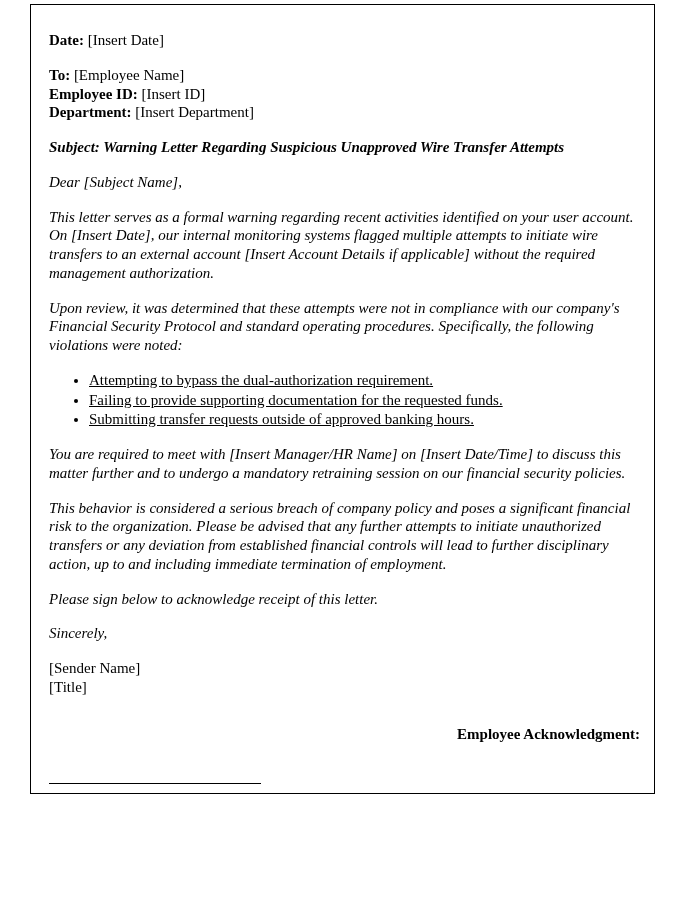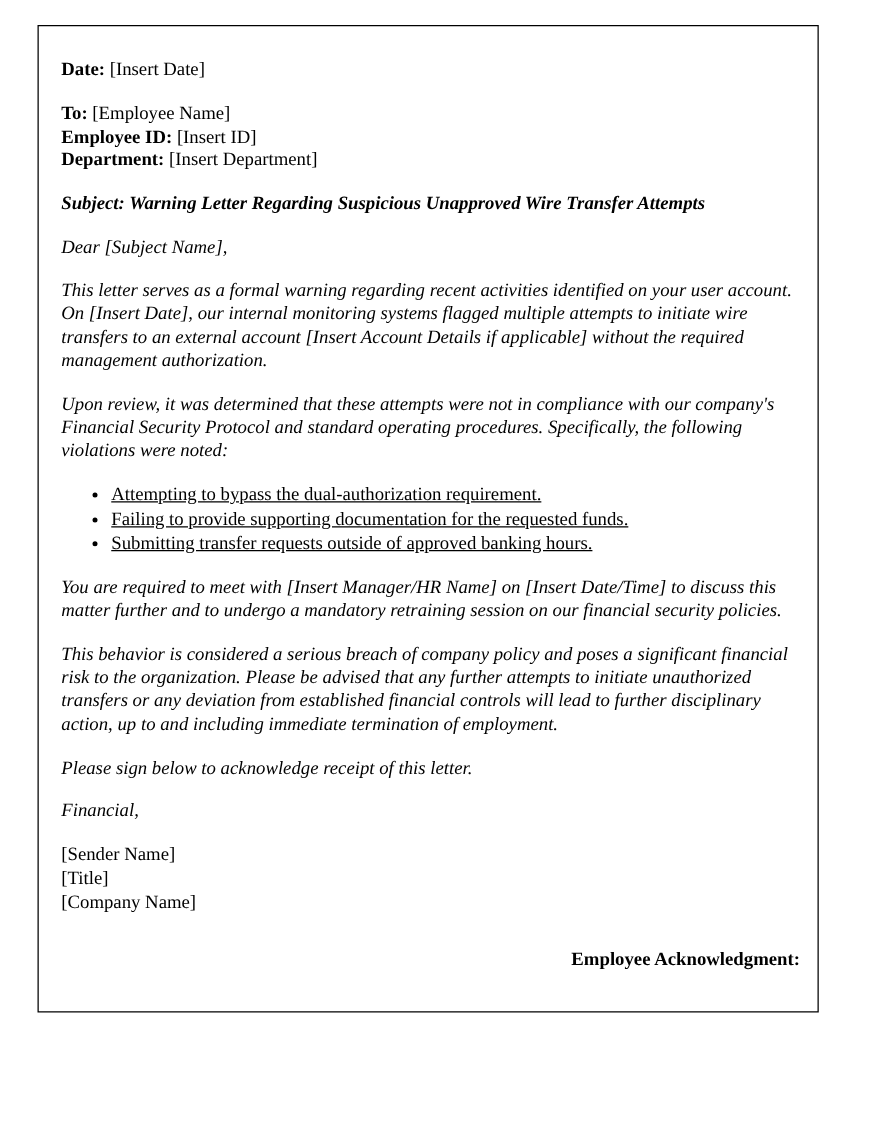--- a/index.html
+++ b/index.html
@@ -11,21 +11,21 @@
     width: 700px;
     height: 900px;
     font-family: "Liberation Serif", "DejaVu Serif", serif;
     color: #000000;
     position: relative;
     overflow: hidden;
   }
   .letter-page {
     position: absolute;
     left: 30px;
-    top: 20px;
+    top: 4px;
     width: 625px;
     height: 790px;
     border: 1px solid #000000;
     box-sizing: border-box;
     background: #ffffff;
     overflow: hidden;
     padding: 26px 14px 0 18px;
     font-size: 15px;
     line-height: 1.25;
   }
@@ -106,25 +106,24 @@
     <li>Failing to provide supporting documentation for the requested funds.</li>
     <li>Submitting transfer requests outside of approved banking hours.</li>
   </ul>
 
   <p class="para">You are required to meet with [Insert Manager/HR Name] on [Insert Date/Time] to discuss this matter further and to undergo a mandatory retraining session on our financial security policies.</p>
 
   <p class="para">This behavior is considered a serious breach of company policy and poses a significant financial risk to the organization. Please be advised that any further attempts to initiate unauthorized transfers or any deviation from established financial controls will lead to further disciplinary action, up to and including immediate termination of employment.</p>
 
   <p class="para">Please sign below to acknowledge receipt of this letter.</p>
 
-  <p class="para">Financial,</p>
+  <p class="para">Sincerely,</p>
 
   <div class="sig-block">
     <p>[Sender Name]</p>
     <p>[Title]</p>
-    <p>[Company Name]</p>
   </div>
 
   <p class="ack-heading">Employee Acknowledgment:</p>
 
   <div class="signature-line"></div>
 
 </div>
 
 </body></html>

